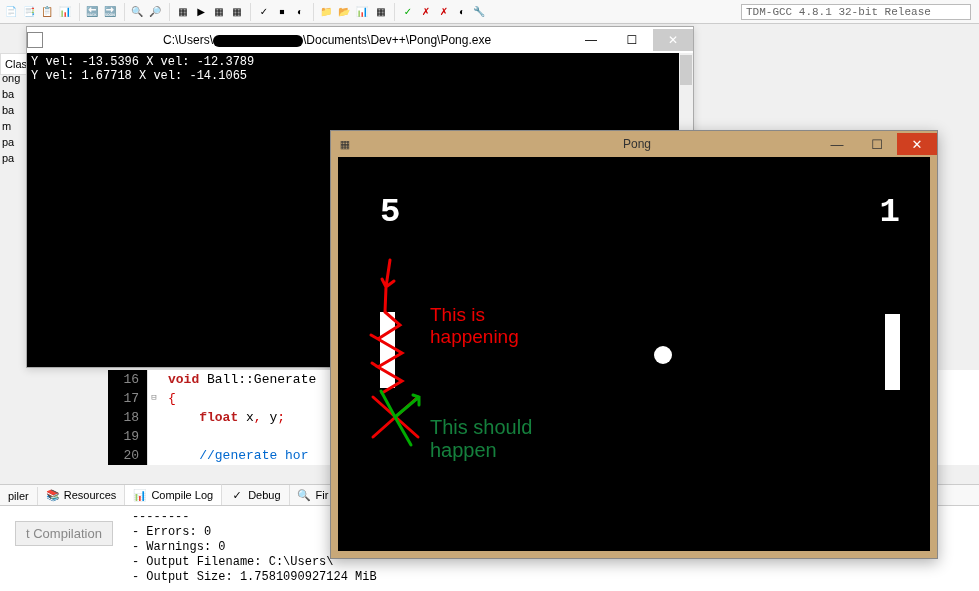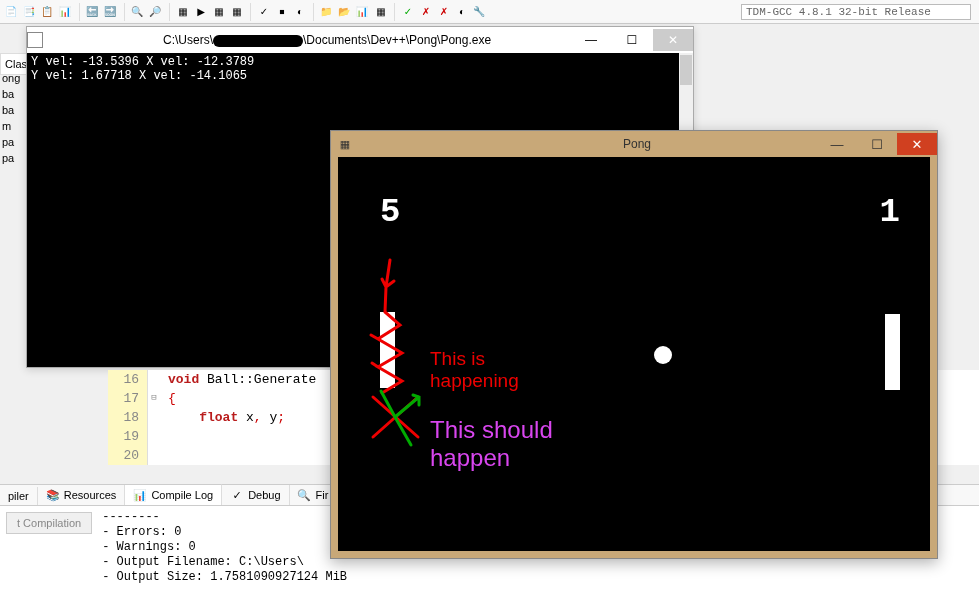--- a/index.html
+++ b/index.html
@@ -95,21 +95,21 @@
     display:inline-block; width:90px; height:12px; background:#000; border-radius:6px;
     vertical-align:middle;
   }
   .code-area {
     position:absolute; top:370px; left:108px; right:0;
     font-family:"Courier New", monospace; font-size:13px;
     background:#fff; line-height:19px;
   }
   .code-line { display:flex; }
   .gutter {
-    width:40px; text-align:right; padding-right:8px; color:#888; background:#fef9c3;
+    width:40px; text-align:right; padding-right:8px; color:#888; background:#000000;
     border-right:1px solid #ddd;
   }
   .fold { width:12px; text-align:center; color:#888; font-size:9px;}
   .code { padding-left:8px; white-space:pre;}
   .kw { color:#b91c1c; font-weight:bold; }
   .br { color:#c00; }
   .cm { color:#0068cf; }
   .bottom-tabs {
     position:absolute; top:484px; left:0; right:0;
     height:22px; display:flex; align-items:flex-end;
@@ -120,21 +120,21 @@
     border-right:1px solid #ddd;
     margin-top:40px;
   }
   .bottom-tabs .tab.active { background:#fff; border-top:1px solid #ccc; }
   .tab-icon { width:14px; height:14px; display:inline-flex; align-items:center; justify-content:center; }
   .bottom-body {
     position:absolute; top:506px; left:0; right:0; bottom:0;
     display:flex; background:#fff;
   }
   .abort-btn {
-    margin:6px; padding:4px 10px; font-size:11px;
+    margin:15px; padding:4px 10px; font-size:13px;
     background:#f0f0f0; border:1px solid #ccc; color:#888;
     align-self:flex-start;
   }
   .log {
     font-family:"Courier New", monospace; font-size:12px;
     padding:4px; line-height:15px; flex:1;
   }
   
   .pong-window {
     position:absolute; top:130px; left:330px;
@@ -170,24 +170,24 @@
     position:absolute; left:42px; top:155px; width:15px; height:76px; background:#fff;
   }
   .paddle-right {
     position:absolute; right:30px; top:157px; width:15px; height:76px; background:#fff;
   }
   .ball {
     position:absolute; left:316px; top:189px; width:18px; height:18px;
     background:#fff; border-radius:50%;
   }
   .annot-red {
-    position:absolute; left:92px; top:147px; color:#e00; font-size:19px;margin-top:44px;
+    position:absolute; left:92px; top:147px; color:#e00; font-size:19px;
   }
   .annot-green {
-    position:absolute; left:92px; top:259px; color:#d946ef; font-size:24px;
+    position:absolute; left:92px; top:259px; color:#15803d; font-size:20px;
   }
   svg.scribble { position:absolute; pointer-events:none; }
 </style>
 </head>
 <body>
 
 <div class="toolbar-top">
   <span class="tbicon">📄</span>
   <span class="tbicon">📑</span>
   <span class="tbicon">📋</span>
@@ -267,20 +267,21 @@
       <span class="code">    <span class="kw">float</span> x<span class="br">,</span> y<span class="br">;</span></span>
     </div>
   <div class="code-line">
       <span class="gutter">19</span>
       <span class="fold"></span>
       <span class="code"></span>
     </div>
   <div class="code-line">
       <span class="gutter">20</span>
       <span class="fold"></span>
+      <span class="code">    <span class="cm">//generate hor</span></span>
     </div>
 </div>
 
 <div class="bottom-tabs">
   <div class="tab">
       <span>piler</span>
     </div>
   <div class="tab">
       <span class="tab-icon">📚</span>
       <span>Resources</span>

